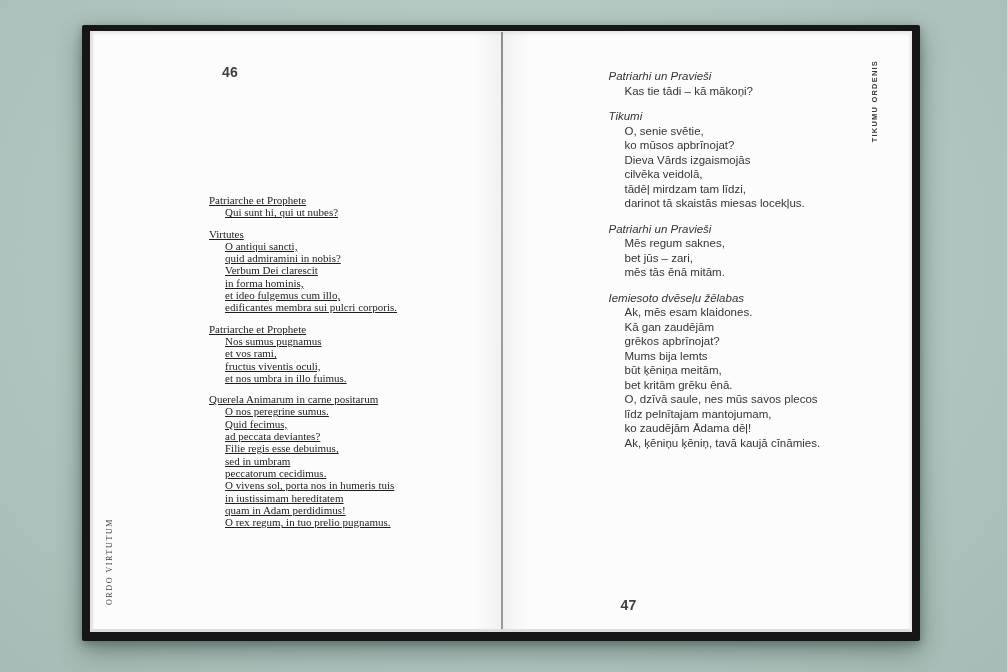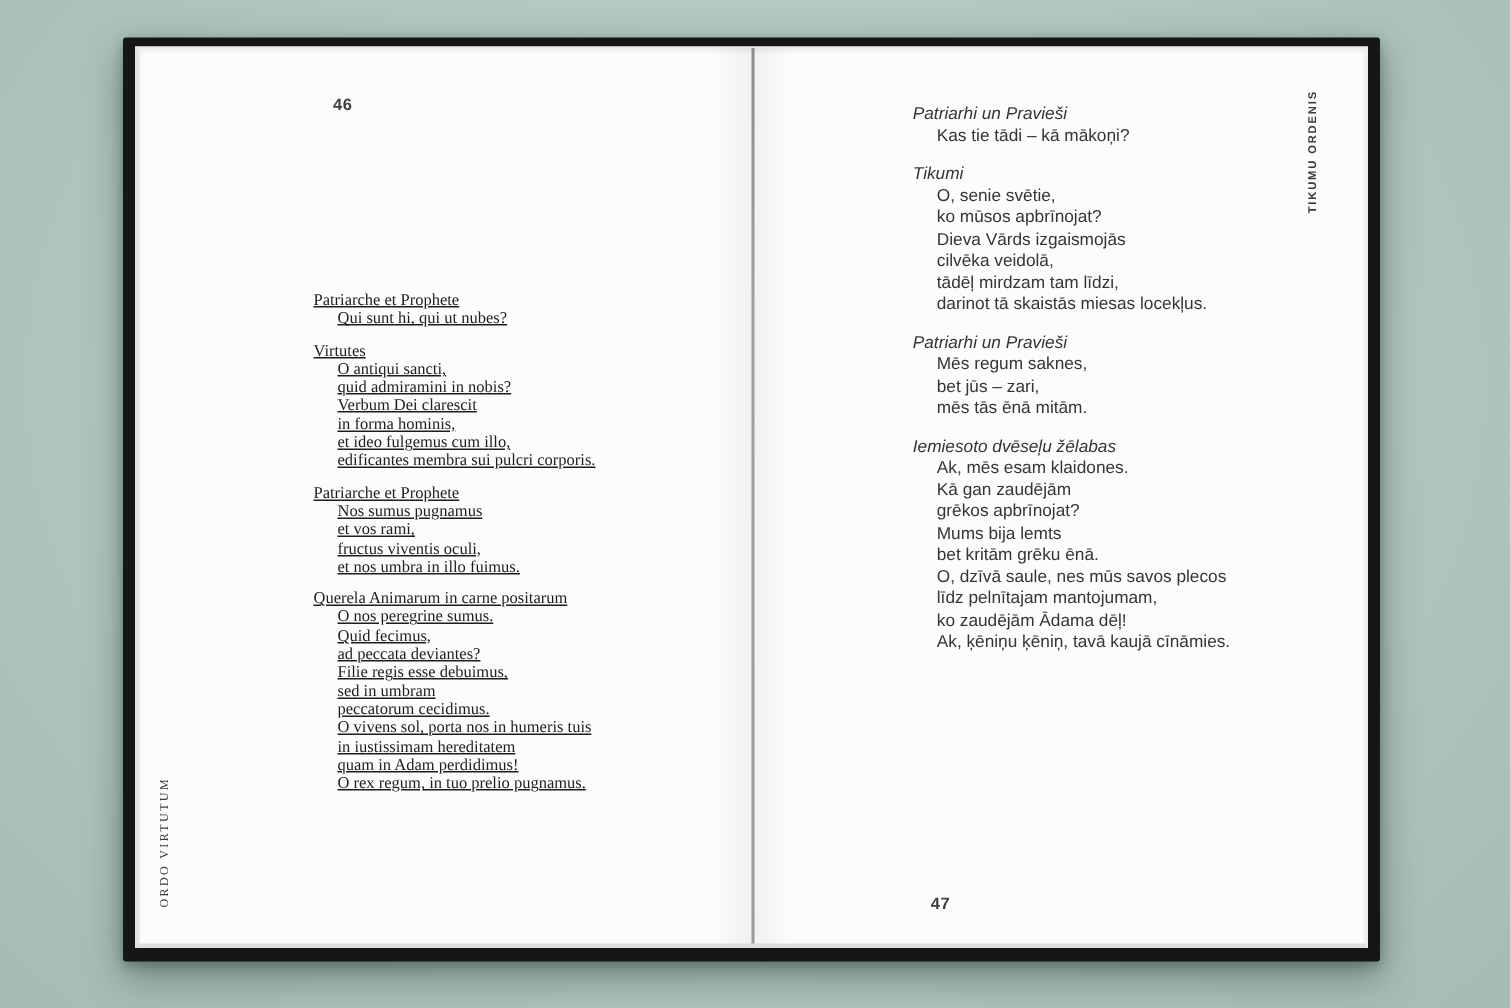--- a/index.html
+++ b/index.html
@@ -34,21 +34,21 @@
   .gutter-shade{
     position:absolute;top:0;bottom:0;left:50%;width:56px;margin-left:-28px;
     background:linear-gradient(to right,rgba(0,0,0,0),rgba(0,0,0,.045) 48%,rgba(0,0,0,.045) 52%,rgba(0,0,0,0));
     pointer-events:none;
   }
   .page{position:absolute;top:0;bottom:0;width:50%;}
   .page.left{left:0;}
   .page.right{right:17px;padding-left:12px;}
 
   .pagenum{
-    position:absolute;font-size:11px;font-weight:600;color:var(--pagenum);
+    position:absolute;font-size:14px;font-weight:600;color:var(--pagenum);
     letter-spacing:.3px;line-height:1;text-align:center;
   }
   .pagenum-left{left:129px;top:33px;}
   .pagenum-right{left:136px;top:566px;}
 
   .poem{position:absolute;white-space:nowrap;}
   .poem-left{
     left:116px;top:162px;
     font-family:"Liberation Serif","DejaVu Serif",serif;
     font-size:11px;line-height:12.3px;color:var(--ink-left);text-decoration:underline;
@@ -147,20 +147,21 @@
               <div class="verse-line">Mēs regum saknes,</div>
               <div class="verse-line">bet jūs – zari,</div>
               <div class="verse-line">mēs tās ēnā mitām.</div>
             </div>
             <div class="stanza">
               <div class="speaker">Iemiesoto dvēseļu žēlabas</div>
               <div class="verse-line">Ak, mēs esam klaidones.</div>
               <div class="verse-line">Kā gan zaudējām</div>
               <div class="verse-line">grēkos apbrīnojat?</div>
               <div class="verse-line">Mums bija lemts</div>
+              <div class="verse-line">būt ķēniņa meitām,</div>
               <div class="verse-line">bet kritām grēku ēnā.</div>
               <div class="verse-line">O, dzīvā saule, nes mūs savos plecos</div>
               <div class="verse-line">līdz pelnītajam mantojumam,</div>
               <div class="verse-line">ko zaudējām Ādama dēļ!</div>
               <div class="verse-line">Ak, ķēniņu ķēniņ, tavā kaujā cīnāmies.</div>
             </div>
           </div>
         <div class="pagenum pagenum-right">47</div>
         <div class="margin-label label-right">TIKUMU ORDENIS</div>
       </div>

